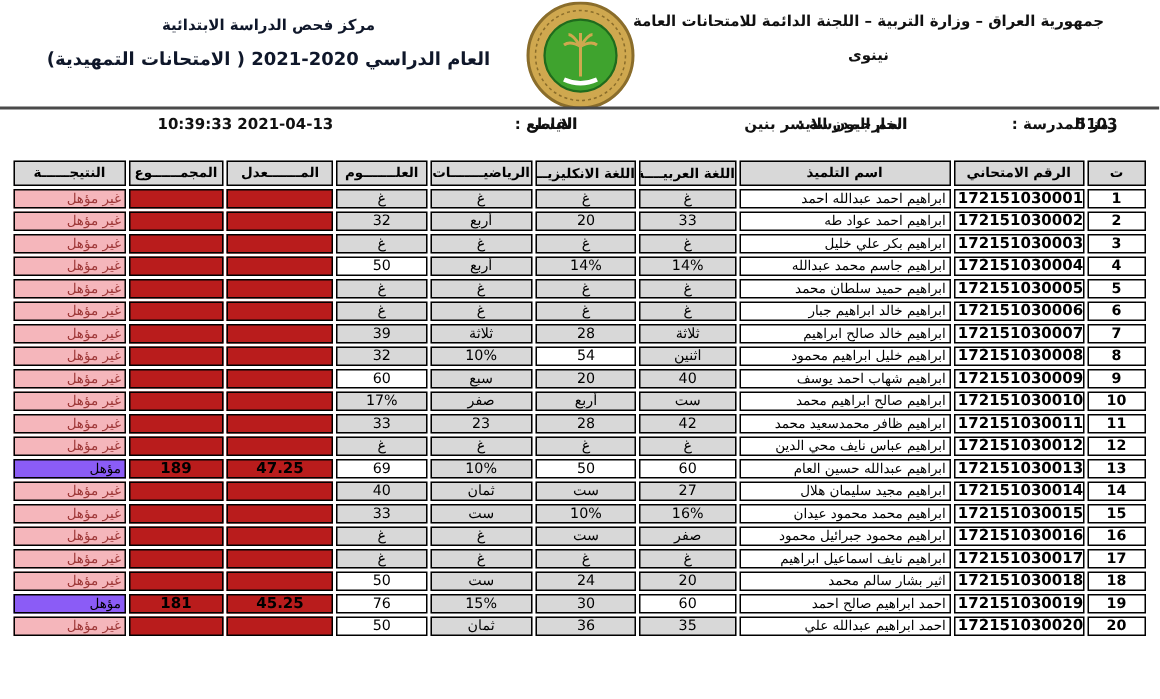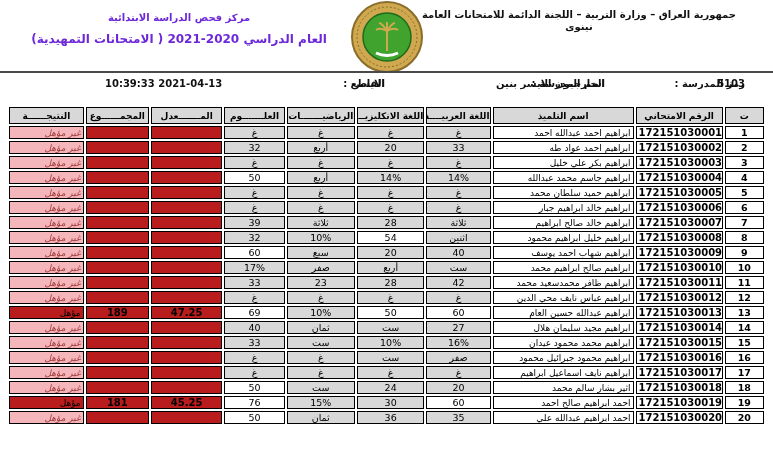--- a/index.html
+++ b/index.html
@@ -9,22 +9,22 @@
   }
   *{margin:0;padding:0;box-sizing:border-box;}
   html,body{background:#ffffff;}
   body{font-family:"DejaVu Sans","Liberation Sans",sans-serif;}
   .page{position:relative;width:773px;height:466px;background:#fff;overflow:hidden;}
 
   
   .hdr-right{position:absolute;top:9px;right:8px;width:372px;direction:rtl;text-align:center;font-weight:bold;color:#111;}
   .hdr-right .l1{font-size:10px;margin-bottom:0;}
   .hdr-right .l2{font-size:10px;}
-  .hdr-right .l3{font-size:10px;margin-top:1px;}
-  .hdr-left{position:absolute;top:12px;left:14px;width:330px;direction:rtl;text-align:center;font-weight:bold;color:#6d28d9;}
+  .hdr-right .l3{font-size:10px;margin-top:12px;}
+  .hdr-left{position:absolute;top:12px;left:14px;width:330px;direction:rtl;text-align:center;font-weight:bold;color:#0f172a;}
   .hdr-left .l1{font-size:10px;margin-bottom:9px;}
   .hdr-left .l2{font-size:10px;margin-bottom:9px;}
   .hdr-left .l3{font-size:12px;}
   .logo{position:absolute;top:1px;left:50%;transform:translateX(-50%);}
   .rule{position:absolute;top:71px;left:0;width:773px;border-top:2px solid var(--rule);}
 
   
   .info{position:absolute;top:78px;left:0;width:773px;height:16px;direction:rtl;font-size:10px;font-weight:bold;color:#111;}
   .info span{position:absolute;white-space:nowrap;text-align:right;}
   .inf-code{right:28px;}
@@ -39,22 +39,22 @@
     height:17px;vertical-align:middle;overflow:hidden;white-space:nowrap;color:#000;}
   .results td{border:1px solid var(--border);font-size:9.5px;height:13px;text-align:center;
     vertical-align:middle;overflow:hidden;white-space:nowrap;background:#fff;color:#000;padding:0 2px;}
   .results td.num{font-weight:bold;}
   .results td.exam{font-weight:bold;direction:ltr;font-size:10px;}
   .results td.name{text-align:right;font-size:9px;}
   .results td.fail{background:var(--fail-bg);}
   .results td.pass{background:var(--pass-bg);}
   .results td.calc{background:#b91c1c;font-weight:bold;font-size:10px;direction:ltr;}
   .results td.result{text-align:right;font-size:9px;}
-  .results td.result.nq{background:var(--nq-bg);color:var(--nq-text);font-style:italic;}
-  .results td.result.q{background:#b91c1c;color:#000;}
+  .results td.result.nq{background:var(--nq-bg);color:var(--nq-text);}
+  .results td.result.q{background:#8b5cf6;color:#000;}
 </style>
 </head>
 <body>
 
 <div class="page">
 
   <div class="logo">
     <svg width="82" height="72" viewBox="0 0 82 72">
       <circle cx="41" cy="36" r="35" fill="var(--logo-gold)" stroke="var(--logo-gold-dark)" stroke-width="2"></circle>
       <circle cx="41" cy="36" r="30" fill="none" stroke="var(--logo-gold-dark)" stroke-width="1" stroke-dasharray="2 2"></circle>

